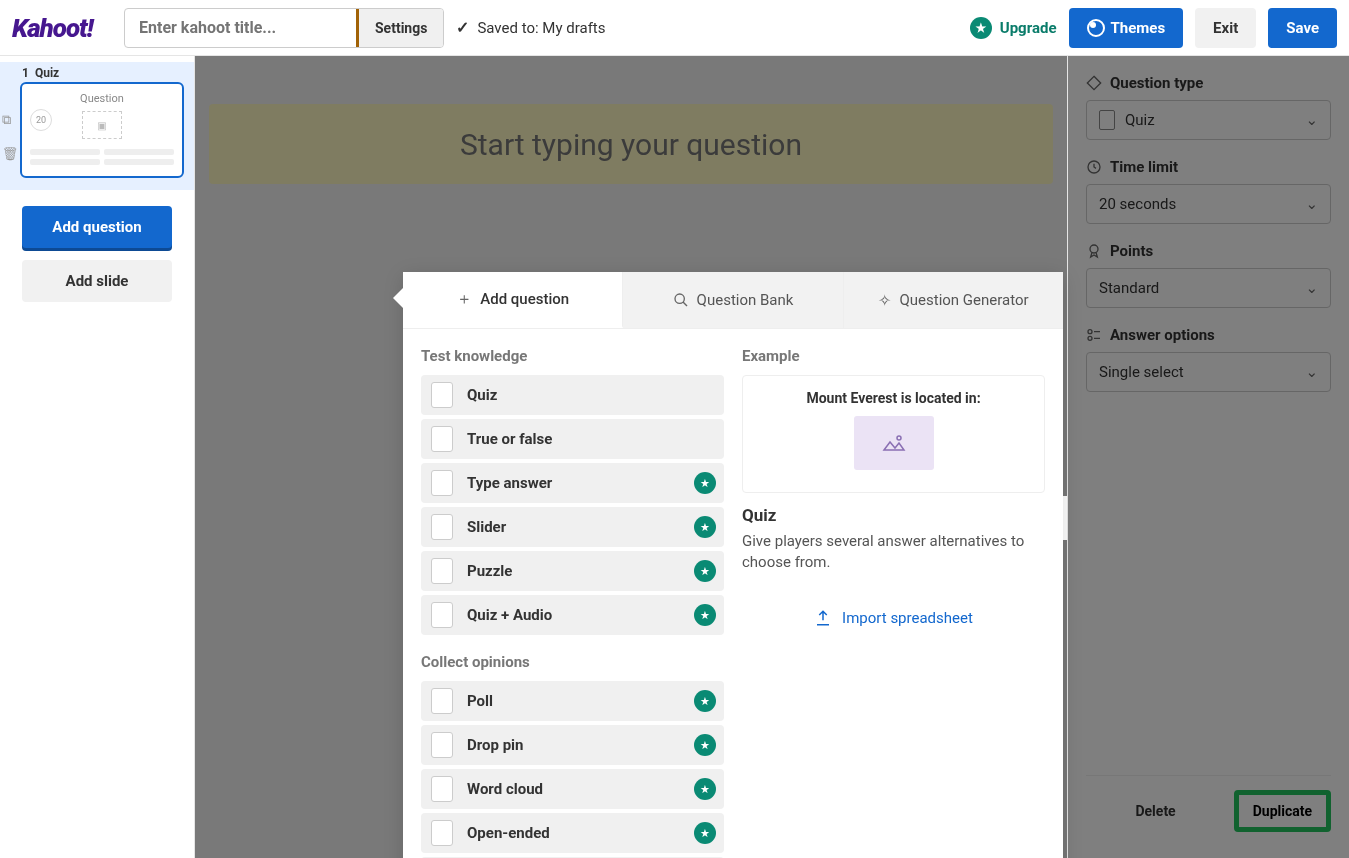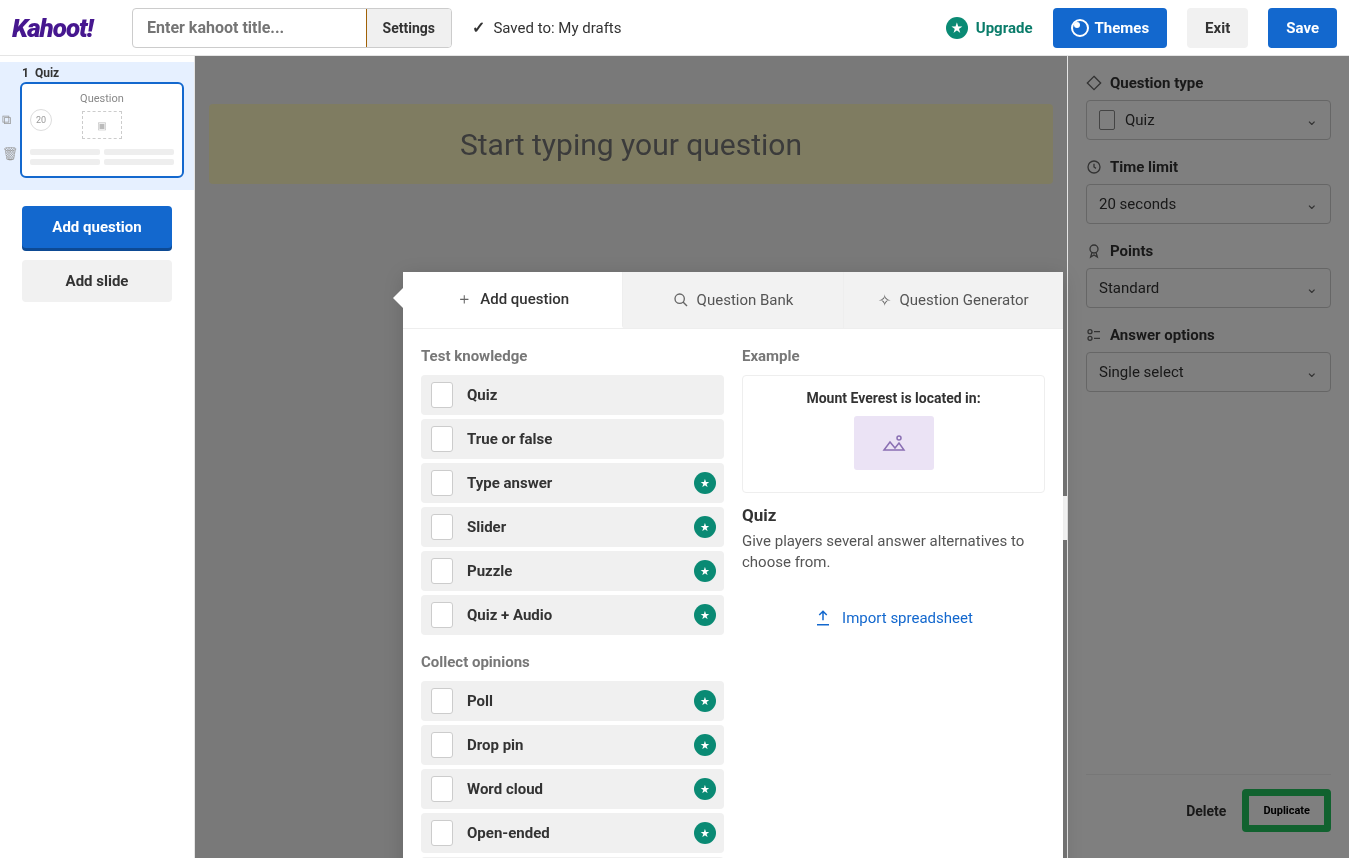--- a/index.html
+++ b/index.html
@@ -1,23 +1,23 @@
 <!DOCTYPE html>
 <html><head>
 <meta charset="utf-8">
 <style>
 * { margin: 0; padding: 0; box-sizing: border-box; font-family: -apple-system, BlinkMacSystemFont, "Segoe UI", Roboto, Helvetica, Arial, sans-serif; }
 body { width: 1349px; height: 858px; overflow: hidden; background: #f2f2f2; color: #333; }
 
 
-.header { height: 56px; background: #fff; border-bottom: 1px solid #e5e5e5; display: flex; align-items: center; padding: 0 12px; gap: 20px; }
+.header { height: 56px; background: #fff; border-bottom: 1px solid #e5e5e5; display: flex; align-items: center; padding: 0 12px; gap: 12px; }
 .logo { width: 100px; height: 34px; color: #46178f; font-weight: 900; font-size: 26px; display: flex; align-items: center; font-style: italic; letter-spacing: -1px; }
 .title-box { display: flex; align-items: center; border: 1px solid #ccc; border-radius: 4px; overflow: hidden; height: 40px; width: 320px; }
 .title-input { border: none; padding: 0 14px; font-size: 16px; color: #999; flex: 1; background: transparent; font-weight: 700; }
-.settings-btn { background: #f0f0f0; border: none; height: 100%; padding: 0 16px; font-weight: 700; font-size: 14px; color: #333; border-left: 1px solid #a16207; cursor: pointer; }
+.settings-btn { background: #f0f0f0; border: none; height: 100%; padding: 0 16px; font-weight: 700; font-size: 14px; color: #333; border-left: 3px solid #a16207; cursor: pointer; }
 .saved { display: flex; align-items: center; gap: 8px; color: #333; font-size: 15px; }
 .saved .check { color: #333; font-weight: 700; font-size: 16px; }
 .hspacer { flex: 1; }
 .upgrade { display: flex; align-items: center; gap: 8px; color: #0a7c6a; font-weight: 700; font-size: 15px; cursor: pointer; }
 .star-badge { width: 22px; height: 22px; background: #0a8a74; border-radius: 50%; display: flex; align-items: center; justify-content: center; color: #fff; font-size: 12px; }
 .btn { border: none; border-radius: 4px; padding: 16px 18px; height: 40px; font-weight: 700; font-size: 15px; cursor: pointer; display: flex; align-items: center; gap: 6px; }
 .btn-blue { background: #1368ce; color: #fff; }
 .btn-grey { background: #f1f1f1; color: #333; }
 .themes-icon { width: 18px; height: 18px; border: 2px solid #fff; border-radius: 50%; position: relative; }
 .themes-icon::after { content: ""; position: absolute; width: 6px; height: 6px; background: #fff; border-radius: 50%; top: 1px; left: 1px; }
@@ -77,21 +77,21 @@
 .import { display:flex; align-items:center; justify-content:center; gap:10px; color:#1368ce; font-size:15px; cursor:pointer; margin-top: 36px;}
 
 
 .rsb { width: 282px; background:#fff; border-left:1px solid #e5e5e5; padding: 18px 18px 12px; position:relative; display:flex; flex-direction:column; gap: 18px;}
 .rsb .dim2 { position:absolute; inset:0; background:rgba(0,0,0,0.5); z-index: 2;}
 .ropt { display:flex; flex-direction:column; gap:8px; position:relative; z-index:1;}
 .rlabel { display:flex; align-items:center; gap:8px; font-weight:700; font-size:15px; color:#333;}
 .rselect { height:40px; border:1px solid #ccc; border-radius:4px; display:flex; align-items:center; padding:0 12px; justify-content:space-between; font-size:15px; color:#333;}
 .rselect .chev { color:#666;}
 .rsb-footer { margin-top:auto; border-top:1px solid #eee; padding: 14px 0; display:flex; justify-content:flex-end; gap:16px; align-items:center; position:relative; z-index:1;}
-.dup-btn { border:7px solid #22c55e; background:#fff; border-radius:4px; padding: 8px 14px; font-weight:700; font-size:11px; cursor:pointer;}
+.dup-btn { border:5px solid #22c55e; background:#fff; border-radius:4px; padding: 8px 14px; font-weight:700; font-size:14px; cursor:pointer;margin-left:42px;}
 .del-btn { background:none; border:none; font-weight:700; font-size:14px; color:#333; cursor:pointer;}
 
 .ricon { width:16px; height:16px; color:#666;}
 svg { display:block; }
 </style>
 </head>
 <body>
 
 <div class="header">
   <div class="logo">Kahoot!</div>

